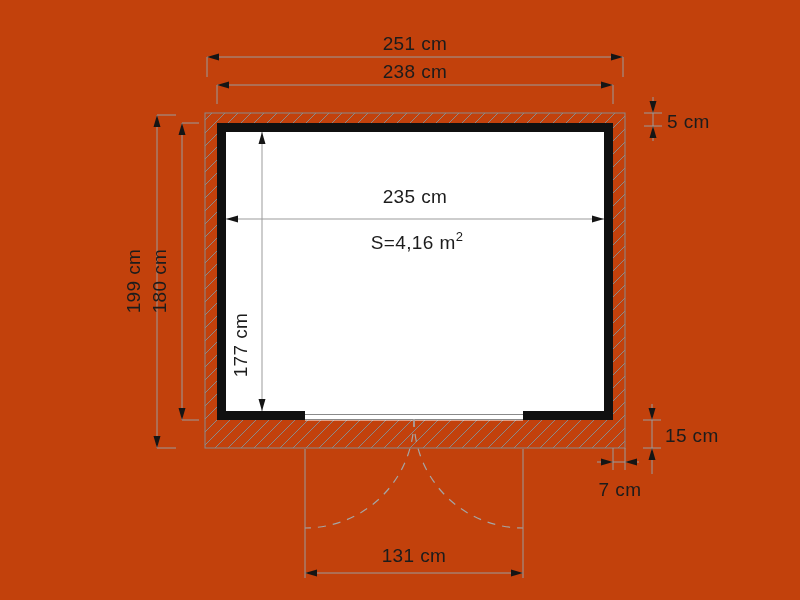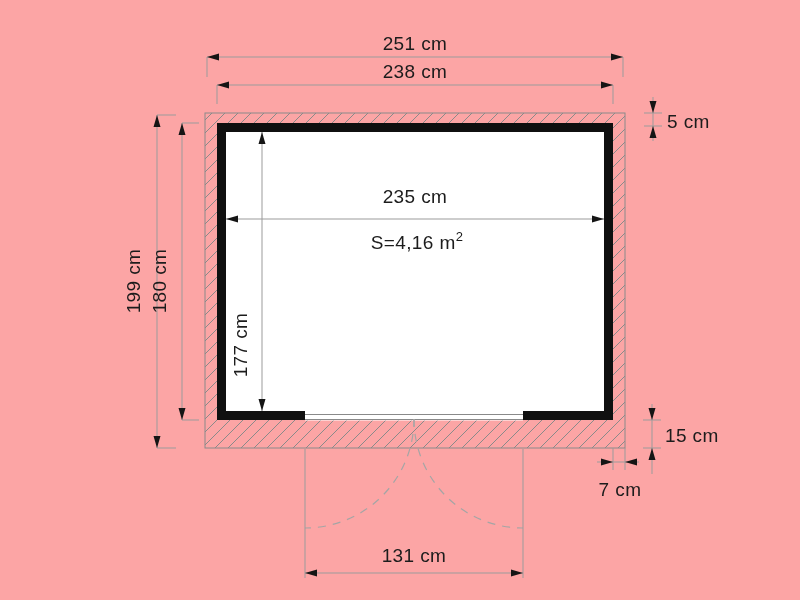--- a/index.html
+++ b/index.html
@@ -1,16 +1,16 @@
 <!DOCTYPE html>
 <html><head>
 <meta charset="utf-8">
 <style>
   html,body{margin:0;padding:0;background:#ffffff;}
-  #stage{position:relative;width:800px;height:600px;background:#fca5a5;overflow:hidden;}
+  #stage{position:relative;width:800px;height:600px;background:#c2410c;overflow:hidden;}
   svg{display:block;}
   text{
     font-family:"Liberation Sans","DejaVu Sans",sans-serif;
     font-weight:400;
     letter-spacing:0.4px;
     fill:#1c1c1c;
   }
   .dim-label{font-size:19px;}
   .area-label{font-size:19px;}
   .area-sup{font-size:13px;}

